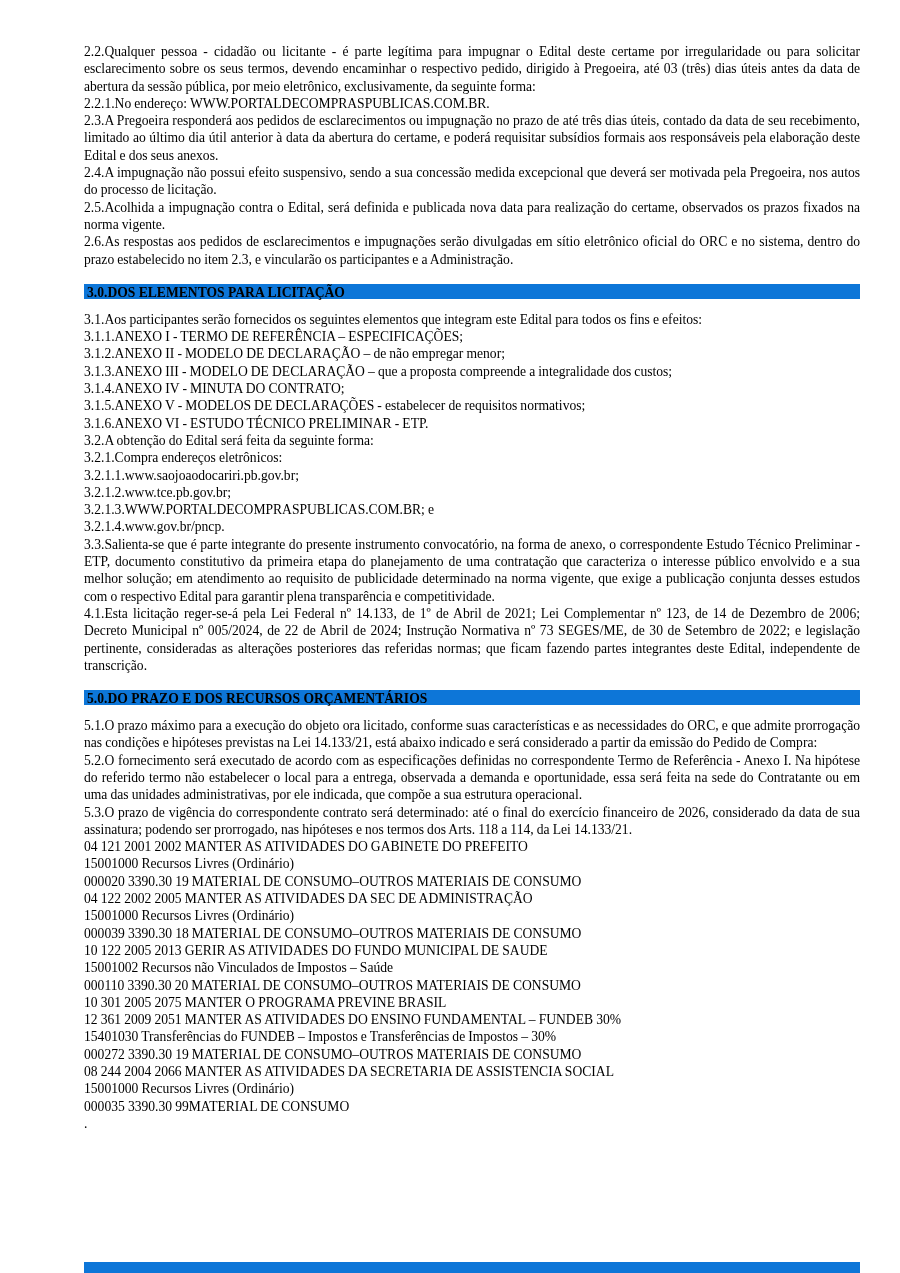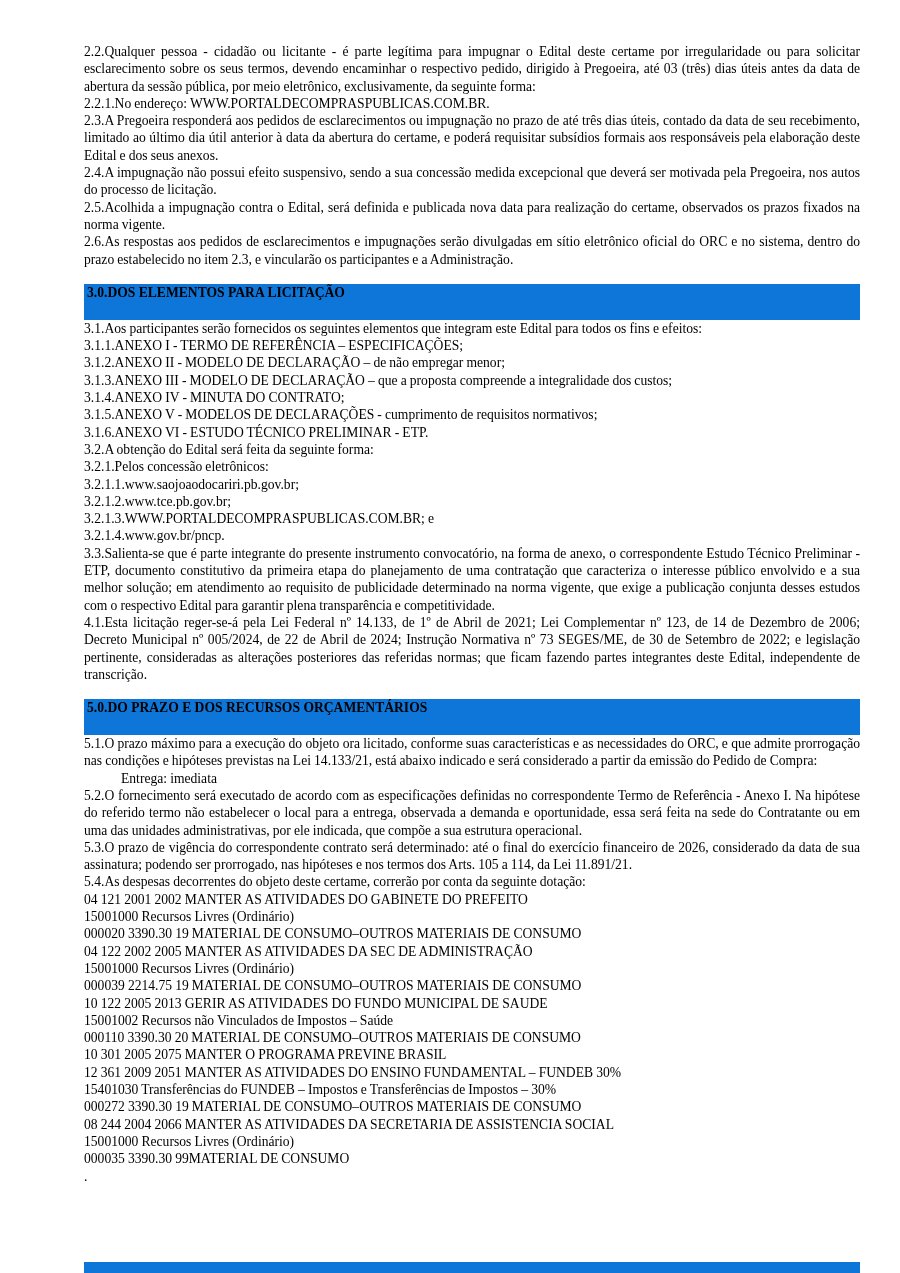--- a/index.html
+++ b/index.html
@@ -23,25 +23,25 @@
   .para {
     margin: 0;
     padding: 0;
     word-spacing: -0.3px;
   }
   .j { text-align: justify; }
   .indent { padding-left: 37px; }
   .secbar {
     background: var(--accent, #0d76d8);
     font-weight: bold;
-    height: 36px;
+    height: 15px;
     line-height: 18px;
     padding: 0 3px;
     margin-top: 16px;
-    margin-bottom: 0;
+    margin-bottom: 12px;
   }
   .partial-bar {
     position: absolute;
     left: 84px;
     right: 40px;
     bottom: 0;
     height: 11px;
     background: var(--accent, #0d76d8);
   }
 </style>
@@ -56,45 +56,43 @@
   <p class="para j">2.4.A impugnação não possui efeito suspensivo, sendo a sua concessão medida excepcional que deverá ser motivada pela Pregoeira, nos autos do processo de licitação.</p>
   <p class="para j">2.5.Acolhida a impugnação contra o Edital, será definida e publicada nova data para realização do certame, observados os prazos fixados na norma vigente.</p>
   <p class="para j">2.6.As respostas aos pedidos de esclarecimentos e impugnações serão divulgadas em sítio eletrônico oficial do ORC e no sistema, dentro do prazo estabelecido no item 2.3, e vincularão os participantes e a Administração.</p>
 
   <div class="secbar">3.0.DOS ELEMENTOS PARA LICITAÇÃO</div>
   <p class="para">3.1.Aos participantes serão fornecidos os seguintes elementos que integram este Edital para todos os fins e efeitos:</p>
   <p class="para">3.1.1.ANEXO I - TERMO DE REFERÊNCIA – ESPECIFICAÇÕES;</p>
   <p class="para">3.1.2.ANEXO II - MODELO DE DECLARAÇÃO – de não empregar menor;</p>
   <p class="para">3.1.3.ANEXO III - MODELO DE DECLARAÇÃO – que a proposta compreende a integralidade dos custos;</p>
   <p class="para">3.1.4.ANEXO IV - MINUTA DO CONTRATO;</p>
-  <p class="para">3.1.5.ANEXO V - MODELOS DE DECLARAÇÕES - cumprimento de requisitos normativos;</p>
+  <p class="para">3.1.5.ANEXO V - MODELOS DE DECLARAÇÕES - estabelecer de requisitos normativos;</p>
   <p class="para">3.1.6.ANEXO VI - ESTUDO TÉCNICO PRELIMINAR - ETP.</p>
   <p class="para">3.2.A obtenção do Edital será feita da seguinte forma:</p>
-  <p class="para">3.2.1.Pelos concessão eletrônicos:</p>
+  <p class="para">3.2.1.Compra endereços eletrônicos:</p>
   <p class="para">3.2.1.1.www.saojoaodocariri.pb.gov.br;</p>
   <p class="para">3.2.1.2.www.tce.pb.gov.br;</p>
   <p class="para">3.2.1.3.WWW.PORTALDECOMPRASPUBLICAS.COM.BR; e</p>
   <p class="para">3.2.1.4.www.gov.br/pncp.</p>
   <p class="para j">3.3.Salienta-se que é parte integrante do presente instrumento convocatório, na forma de anexo, o correspondente Estudo Técnico Preliminar - ETP, documento constitutivo da primeira etapa do planejamento de uma contratação que caracteriza o interesse público envolvido e a sua melhor solução; em atendimento ao requisito de publicidade determinado na norma vigente, que exige a publicação conjunta desses estudos com o respectivo Edital para garantir plena transparência e competitividade.</p>
 
   <p class="para j">4.1.Esta licitação reger-se-á pela Lei Federal nº 14.133, de 1º de Abril de 2021; Lei Complementar nº 123, de 14 de Dezembro de 2006; Decreto Municipal nº 005/2024, de 22 de Abril de 2024; Instrução Normativa nº 73 SEGES/ME, de 30 de Setembro de 2022; e legislação pertinente, consideradas as alterações posteriores das referidas normas; que ficam fazendo partes integrantes deste Edital, independente de transcrição.</p>
 
   <div class="secbar">5.0.DO PRAZO E DOS RECURSOS ORÇAMENTÁRIOS</div>
   <p class="para j">5.1.O prazo máximo para a execução do objeto ora licitado, conforme suas características e as necessidades do ORC, e que admite prorrogação nas condições e hipóteses previstas na Lei 14.133/21, está abaixo indicado e será considerado a partir da emissão do Pedido de Compra:</p>
-  <p class="para indent">Entrega: imediata</p>
   <p class="para j">5.2.O fornecimento será executado de acordo com as especificações definidas no correspondente Termo de Referência - Anexo I. Na hipótese do referido termo não estabelecer o local para a entrega, observada a demanda e oportunidade, essa será feita na sede do Contratante ou em uma das unidades administrativas, por ele indicada, que compõe a sua estrutura operacional.</p>
-  <p class="para j">5.3.O prazo de vigência do correspondente contrato será determinado: até o final do exercício financeiro de 2026, considerado da data de sua assinatura; podendo ser prorrogado, nas hipóteses e nos termos dos Arts. 105 a 114, da Lei 11.891/21.</p>
-  <p class="para">5.4.As despesas decorrentes do objeto deste certame, correrão por conta da seguinte dotação:</p>
+  <p class="para j">5.3.O prazo de vigência do correspondente contrato será determinado: até o final do exercício financeiro de 2026, considerado da data de sua assinatura; podendo ser prorrogado, nas hipóteses e nos termos dos Arts. 118 a 114, da Lei 14.133/21.</p>
 
   <p class="para">04 121 2001 2002 MANTER AS ATIVIDADES DO GABINETE DO PREFEITO</p>
   <p class="para">15001000 Recursos Livres (Ordinário)</p>
   <p class="para">000020 3390.30 19 MATERIAL DE CONSUMO–OUTROS MATERIAIS DE CONSUMO</p>
   <p class="para">04 122 2002 2005 MANTER AS ATIVIDADES DA SEC DE ADMINISTRAÇÃO</p>
   <p class="para">15001000 Recursos Livres (Ordinário)</p>
-  <p class="para">000039 2214.75 19 MATERIAL DE CONSUMO–OUTROS MATERIAIS DE CONSUMO</p>
+  <p class="para">000039 3390.30 18 MATERIAL DE CONSUMO–OUTROS MATERIAIS DE CONSUMO</p>
   <p class="para">10 122 2005 2013 GERIR AS ATIVIDADES DO FUNDO MUNICIPAL DE SAUDE</p>
   <p class="para">15001002 Recursos não Vinculados de Impostos – Saúde</p>
   <p class="para">000110 3390.30 20 MATERIAL DE CONSUMO–OUTROS MATERIAIS DE CONSUMO</p>
   <p class="para">10 301 2005 2075 MANTER O PROGRAMA PREVINE BRASIL</p>
   <p class="para">12 361 2009 2051 MANTER AS ATIVIDADES DO ENSINO FUNDAMENTAL – FUNDEB 30%</p>
   <p class="para">15401030 Transferências do FUNDEB – Impostos e Transferências de Impostos – 30%</p>
   <p class="para">000272 3390.30 19 MATERIAL DE CONSUMO–OUTROS MATERIAIS DE CONSUMO</p>
   <p class="para">08 244 2004 2066 MANTER AS ATIVIDADES DA SECRETARIA DE ASSISTENCIA SOCIAL</p>
   <p class="para">15001000 Recursos Livres (Ordinário)</p>
   <p class="para">000035 3390.30 99MATERIAL DE CONSUMO</p>

